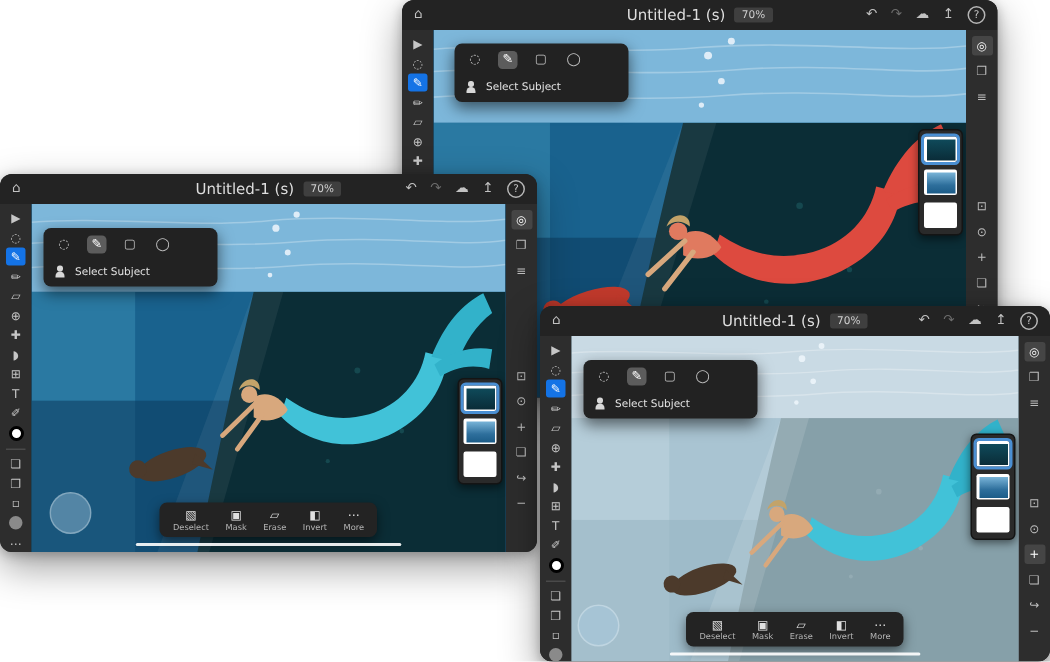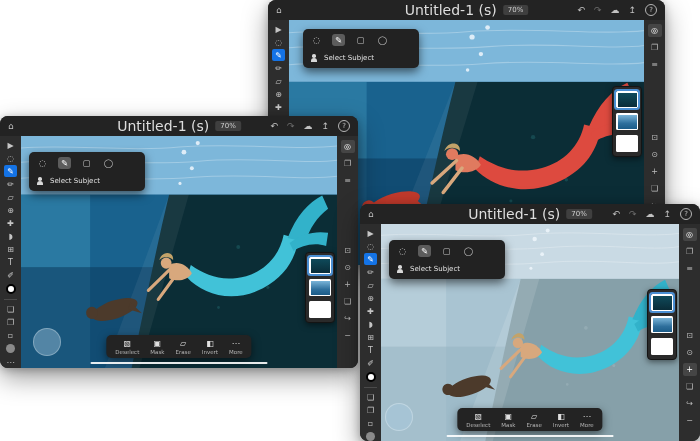--- a/index.html
+++ b/index.html
@@ -24,21 +24,21 @@
   .tbicon{font-size:9px;line-height:20px;color:#c2c2c2;cursor:default;}
   .tbicon.dim{color:#6d6d6d;}
   .tbicon.circled{
     display:inline-block;width:10px;height:10px;line-height:10px;text-align:center;
     border:1px solid #b5b5b5;border-radius:50%;font-size:7px;
   }
   .tb-center{
     position:absolute;left:50%;top:0;transform:translateX(-50%);
     display:flex;align-items:center;gap:6px;height:100%;
   }
-  .tb-title{font-size:14px;color:#dedede;white-space:nowrap;}
+  .tb-title{font-size:10px;color:#dedede;white-space:nowrap;}
   .tb-badge{
     font-size:7px;color:#cfcfcf;background:#3f3f3f;border-radius:2px;
     padding:1px 5px;line-height:8px;
   }
   .tb-right{margin-left:auto;display:flex;align-items:center;gap:9px;}
 
   .wbody{flex:1;display:flex;min-height:0;}
 
   
   .toolbar{

